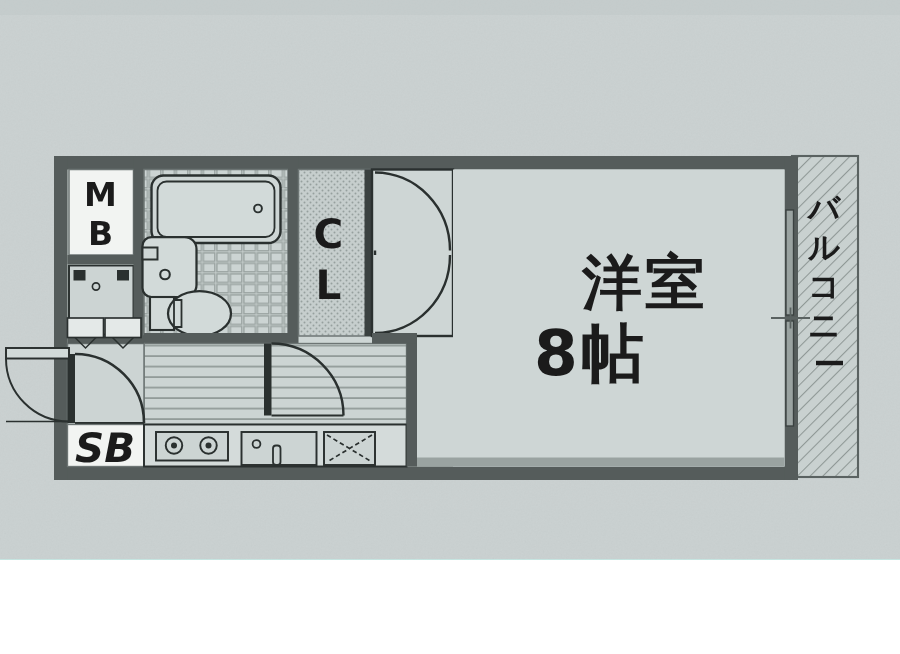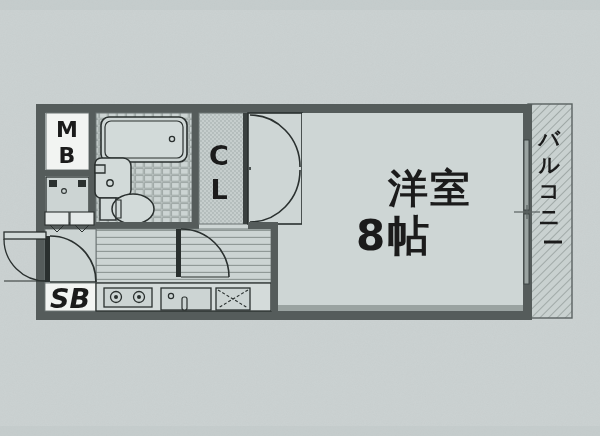--- a/index.html
+++ b/index.html
@@ -3,21 +3,21 @@
 <meta charset="utf-8">
 <style>
   html, body {
     margin: 0;
     padding: 0;
     background: #ffffff;
   }
   #plan-root {
     position: relative;
     width: 600px;
-    height: 436px;
+    height: 373px;
     overflow: hidden;
     font-family: "DejaVu Sans", sans-serif;
     background: #14b8a6;
   }
   #plan-svg {
     position: absolute;
     left: 0;
     top: 0;
     width: 600px;
     height: 436px;

